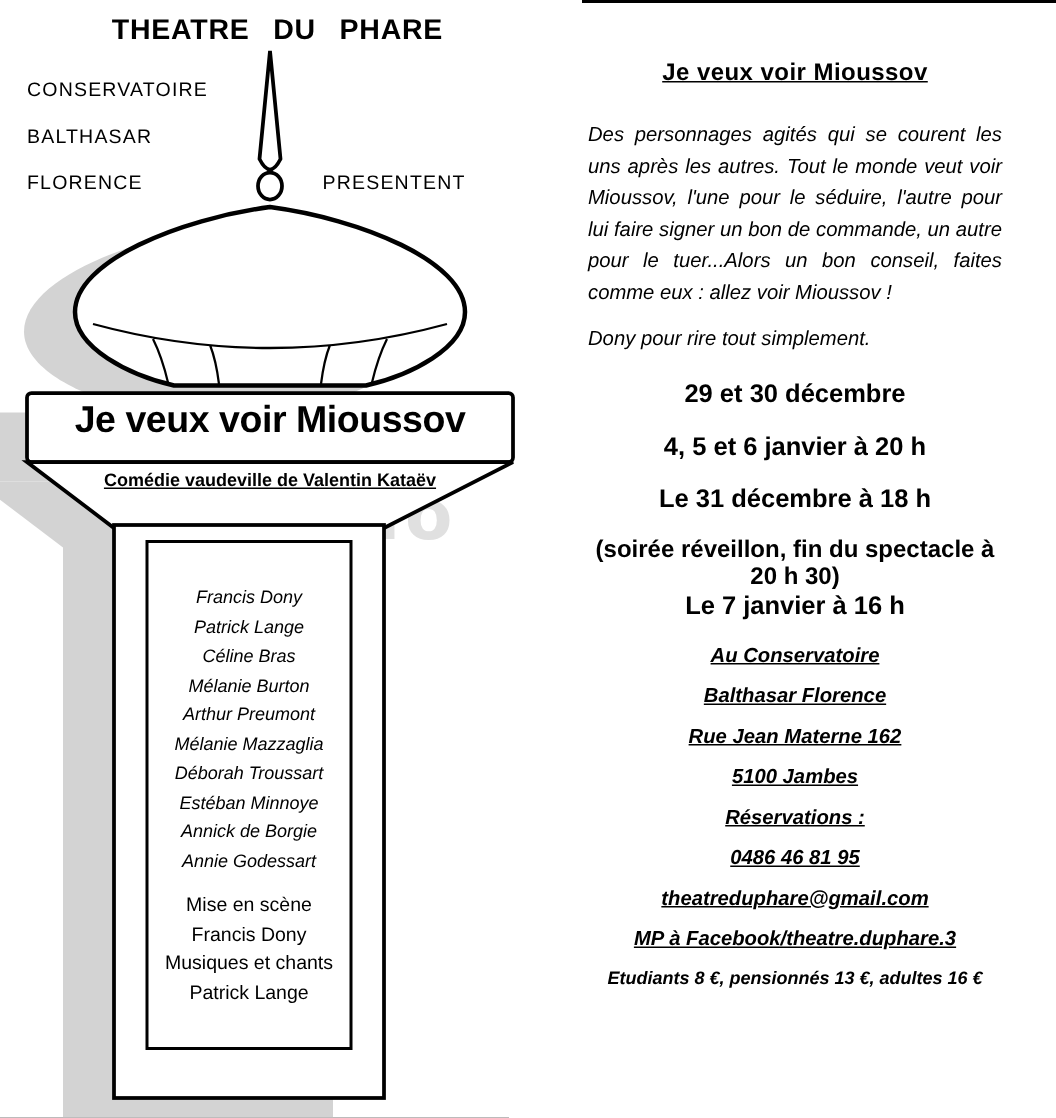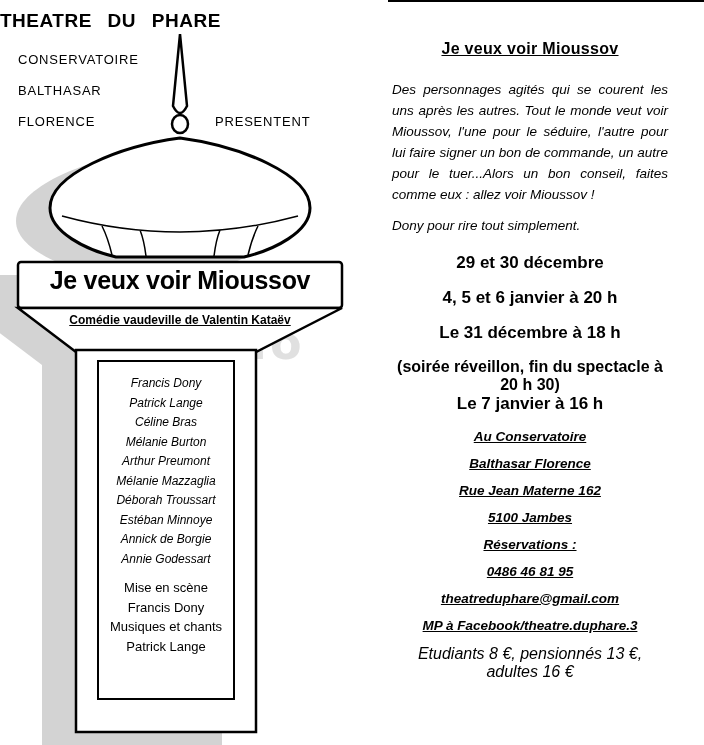--- a/index.html
+++ b/index.html
@@ -14,40 +14,40 @@
   .watermark {
     left:250px; top:316px; z-index:0;
     font-size:46px; font-weight:bold; color:#e0e0e0;
     font-family:"DejaVu Sans", sans-serif;
   }
 
   svg.lighthouse { left:0; top:0; z-index:1; }
 
   
   .lh-header {
-    left:0; top:10px; width:370px; z-index:2; text-align:left;
+    left:0; top:10px; width:370px; z-index:2; text-align:center;
     font-size:19px; font-weight:bold; word-spacing:10px; letter-spacing:0.5px;
   }
   .presenter { left:18px; z-index:2; font-size:13px; letter-spacing:0.8px; }
   .p1 { top:52px; } .p2 { top:83px; } .p3 { top:114px; }
   .present-word { left:215px; top:114px; z-index:2; font-size:13px; letter-spacing:0.8px; }
 
   .banner-title {
     left:18px; top:266px; width:324px; z-index:2; text-align:center;
     font-size:25px; font-weight:bold; letter-spacing:-0.3px;
   }
   .banner-subtitle {
     left:40px; top:313px; width:280px; z-index:2; text-align:center;
     font-size:12px; font-weight:bold;text-decoration:underline;
   }
 
   .cast-box {
     left:97px; top:360px; width:138px; height:340px; z-index:2;
     border:2px solid #000; background:#fff; box-sizing:border-box;
-    text-align:center; padding-top:12px;
+    text-align:center; padding-top:27px;
   }
   .cast-name { font-size:12px; font-style:italic; line-height:19.5px; }
   .credits { margin-top:9px; }
   .credit-line { font-size:13px; line-height:19.5px; }
 
   
   .top-rule { left:388px; top:0; width:316px; height:2px; background:#000; z-index:2; }
   .right-col {
     left:390px; top:40px; width:280px; z-index:2; text-align:center;
   }
@@ -57,21 +57,21 @@
   }
   .r-desc {
     font-size:13.5px; font-style:italic; text-align:justify;
     line-height:1.55; margin:0 2px 12px 2px;
   }
   .r-tag { font-size:13.5px; font-style:italic; text-align:left; margin:0 2px 20px 2px; }
   .sched { font-weight:bold; }
   .sched.lg { font-size:17px; margin-bottom:15px; }
   .sched.sm { font-size:16px; }
   .venue-line { font-size:13.5px; font-weight:bold; font-style:italic; margin-bottom:12px;text-decoration:underline; }
-  .pricing { font-size:16px; font-weight:normal; font-style:italic; }
+  .pricing { font-size:12px; font-weight:bold; font-style:italic; }
 </style>
 </head>
 <body>
 
 <div class="page">
 
   <div class="abs watermark">fo</div>
 
   <svg class="abs lighthouse" width="370" height="745" viewBox="0 0 370 745" aria-hidden="true">
     <g fill="#d3d3d3" transform="translate(-34,13)">

